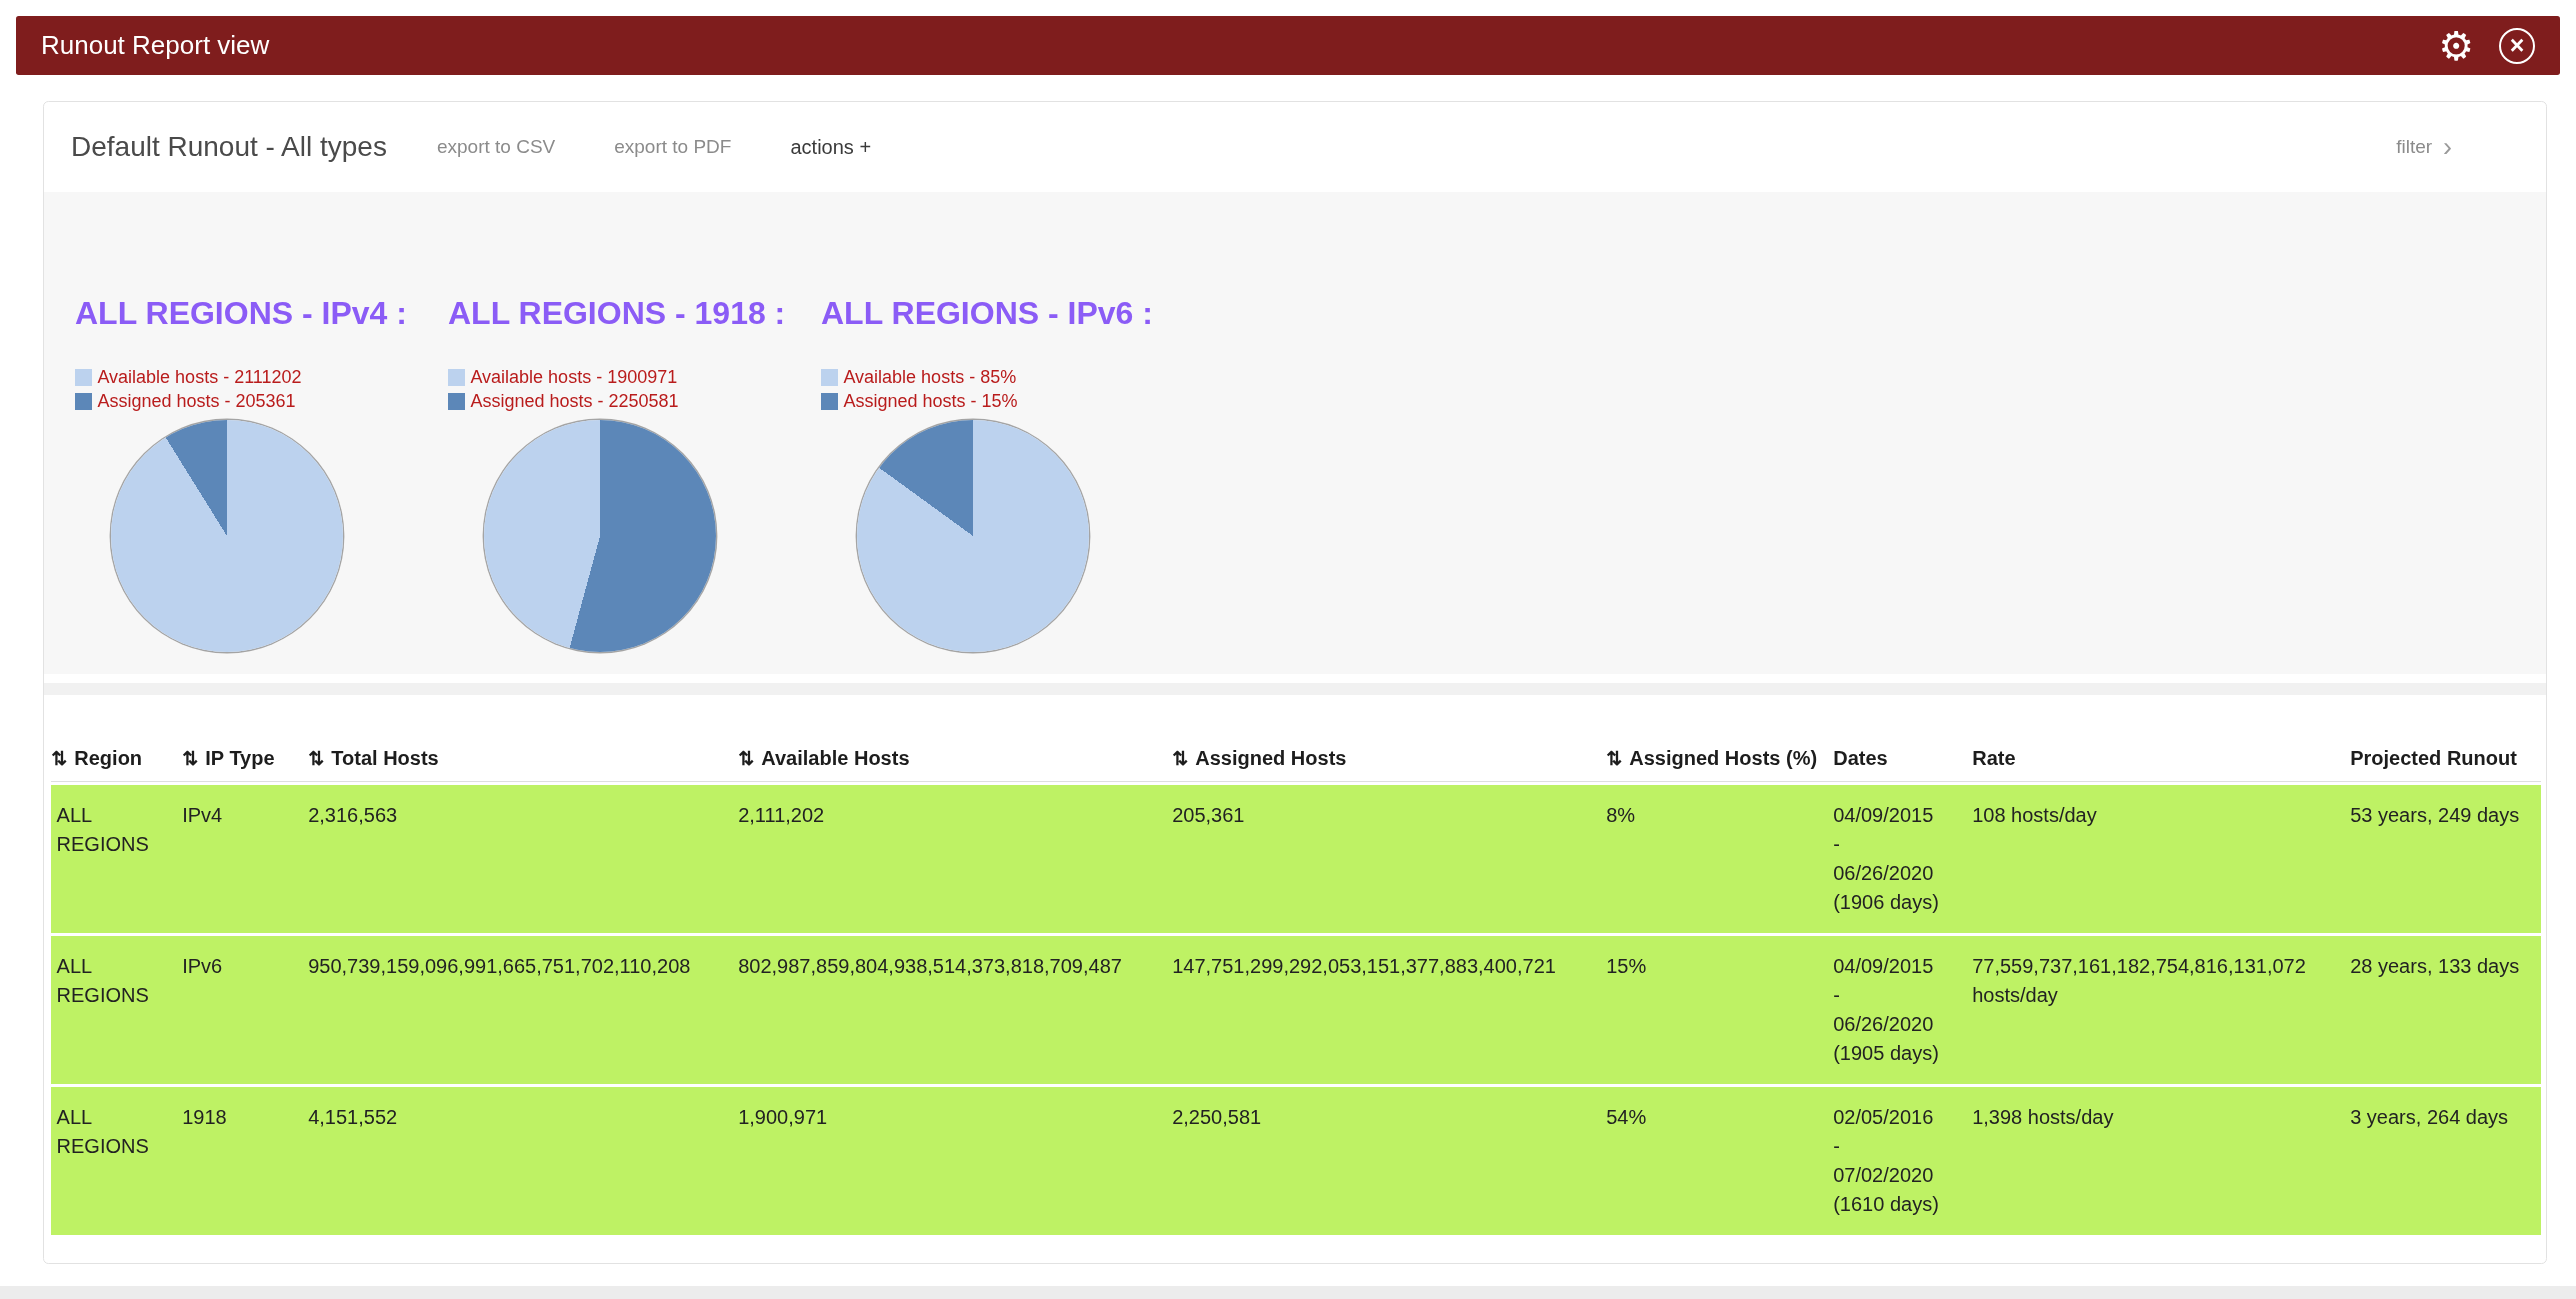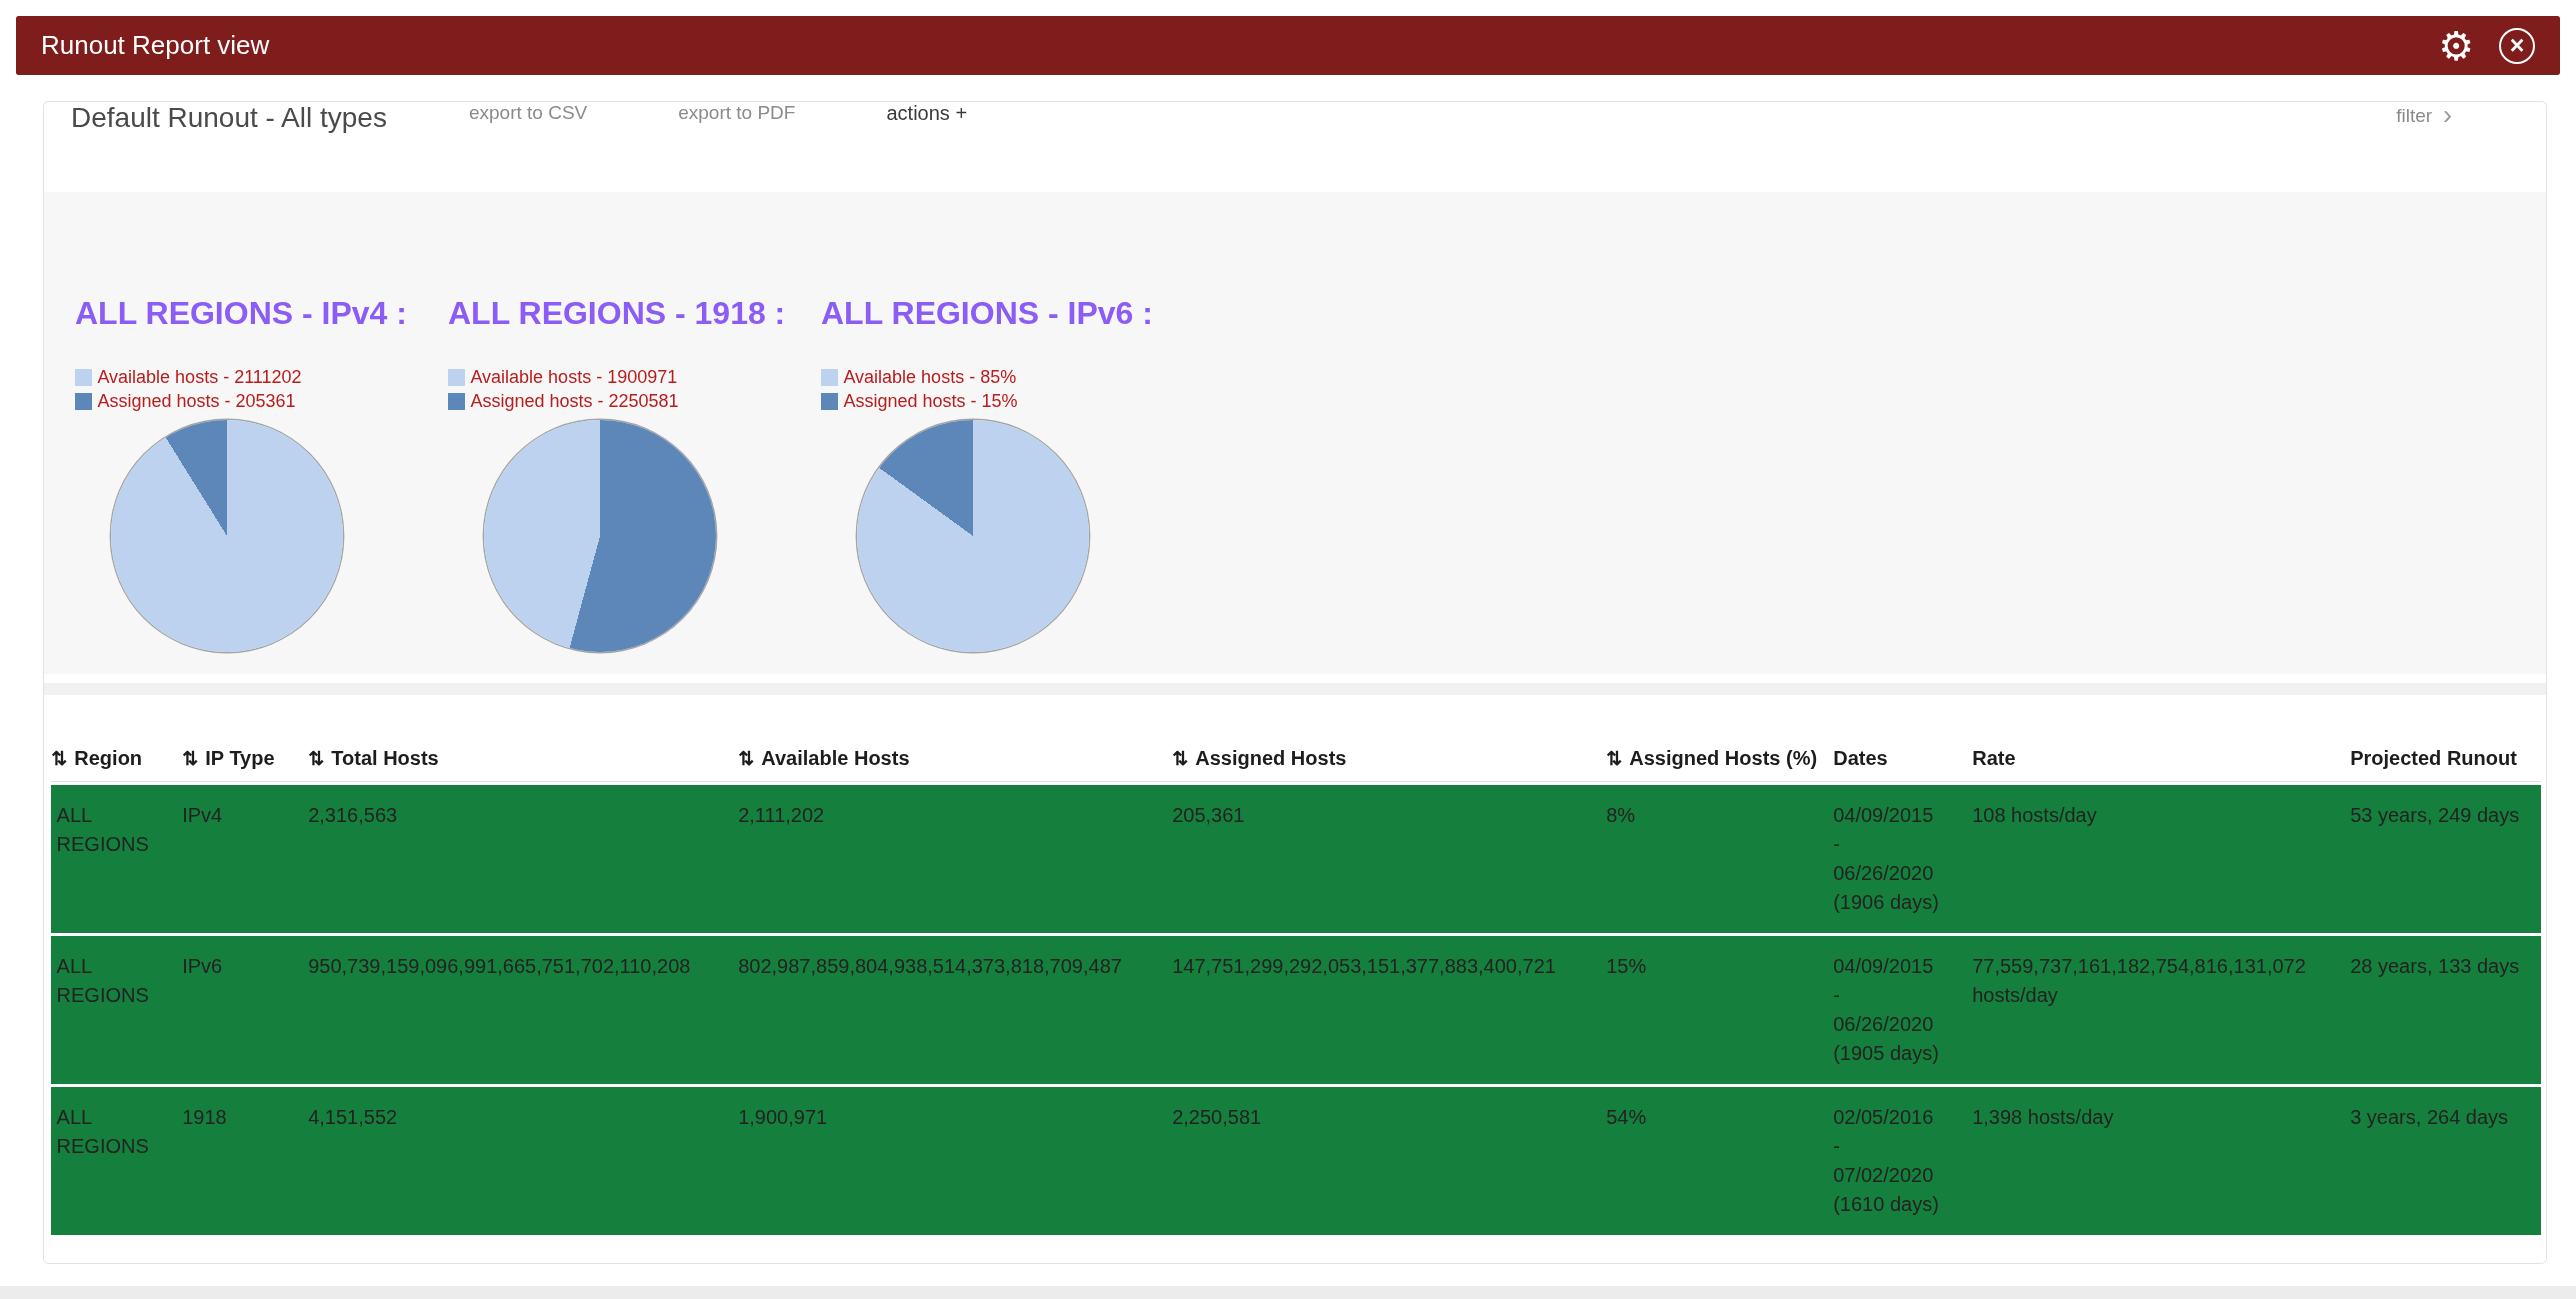--- a/index.html
+++ b/index.html
@@ -32,22 +32,22 @@
   }
 
   
   .panel {
     position:absolute; left:43px; top:101px; width:2504px;
     background:#fff;
     border:0.9px solid #e2e2e2;
     border-radius:5.4px;
   }
   .panel-header {
-    display:flex; align-items:flex-start;
-    height:90px; padding:0 27px;gap:32px;
+    display:flex; align-items:center;
+    height:90px; padding:0 27px;
   }
   .report-title { font-size:28px; color:#4a4a4a; margin-right:50px; }
   .toolbar-link { font-size:19px; color:#8b8b8b; margin-right:59px; cursor:pointer; }
   .toolbar-actions { font-size:20px; color:#3a3a3a; cursor:pointer; }
   .toolbar-filter {
     margin-left:auto; padding-right:67px;
     font-size:19px; color:#8b8b8b;
     display:flex; align-items:center; gap:10.8px; cursor:pointer;
   }
   .chevron-right { font-size:27px; color:#9a9a9a; line-height:1; }
@@ -84,21 +84,21 @@
   thead th {
     font-weight:bold; text-align:left; vertical-align:bottom;
     padding:0 12.6px 10.8px 0;
     border-bottom:0.9px solid #dedede;
     white-space:nowrap;
     font-size:20px; color:#1d1d1d;
   }
   thead th.num-right, tbody td.num-right { text-align:left; padding-right:1.8px;margin-top:26px; }
   .sort-icon { font-size:19px; margin-right:7.2px; cursor:pointer; }
   tbody td {
-    background:#15803d;
+    background:#bef264;
     vertical-align:top;
     padding:16px 12.6px 16px 0;
     line-height:29px;
     word-wrap:break-word;
   }
   tbody td:first-child { padding-left:5.4px; }
   .date-line { display:block; }
   th.sortable { cursor:pointer; }
 
   .bottom-bar {

